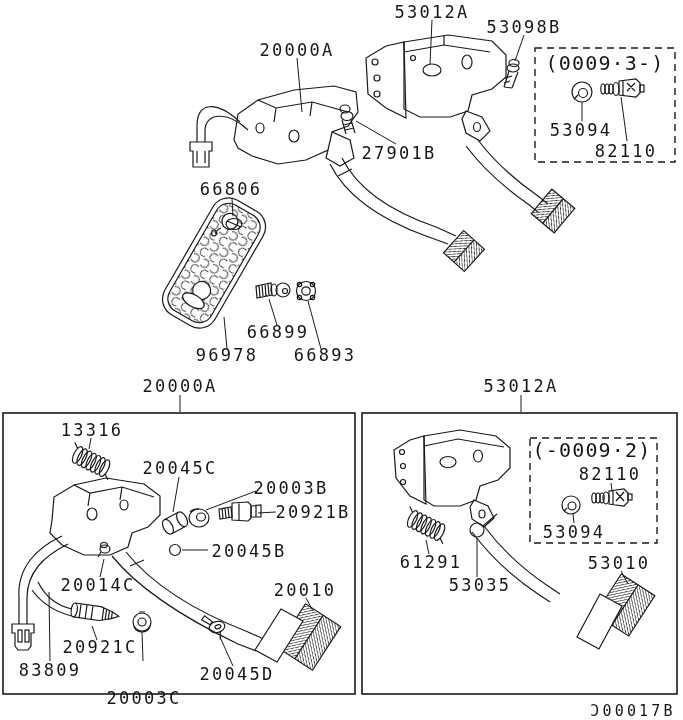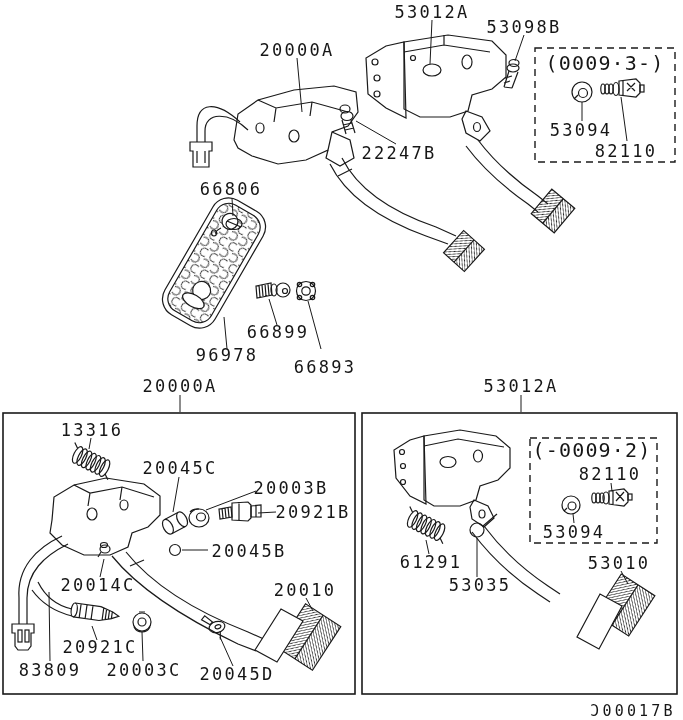--- a/index.html
+++ b/index.html
@@ -306,40 +306,40 @@
     <path d="M573,514 L574,523"></path>
     <path d="M429,554 L426,540"></path>
     <path d="M477,577 L477,538"></path>
     <path d="M621,571 L628,584"></path>
   </g>
 </svg>
 
 <div class="lbl" style="left:297px;top:50px">20000A</div>
 <div class="lbl" style="left:432px;top:12px">53012A</div>
 <div class="lbl" style="left:524px;top:27px">53098B</div>
-<div class="lbl" style="left:399px;top:153px">22247B</div>
+<div class="lbl" style="left:399px;top:153px">27901B</div>
 <div class="lbl" style="left:231px;top:189px">66806</div>
 <div class="lbl" style="left:278px;top:332px">66899</div>
 <div class="lbl" style="left:227px;top:355px">96978</div>
-<div class="lbl" style="left:325px;top:367px">66893</div>
+<div class="lbl" style="left:325px;top:355px">66893</div>
 <div class="lbl range" style="left:605px;top:63px">(0009·3-)</div>
 <div class="lbl" style="left:581px;top:130px">53094</div>
 <div class="lbl" style="left:626px;top:151px">82110</div>
 
 <div class="lbl" style="left:180px;top:386px">20000A</div>
 <div class="lbl" style="left:92px;top:430px">13316</div>
 <div class="lbl" style="left:180px;top:468px">20045C</div>
 <div class="lbl" style="left:291px;top:488px">20003B</div>
 <div class="lbl" style="left:313px;top:512px">20921B</div>
 <div class="lbl" style="left:249px;top:551px">20045B</div>
 <div class="lbl" style="left:98px;top:585px">20014C</div>
 <div class="lbl" style="left:305px;top:590px">20010</div>
 <div class="lbl" style="left:100px;top:647px">20921C</div>
 <div class="lbl" style="left:50px;top:670px">83809</div>
-<div class="lbl" style="left:144px;top:670px">20003C</div>
+<div class="lbl" style="left:144px;top:698px">20003C</div>
 <div class="lbl" style="left:237px;top:674px">20045D</div>
 
 <div class="lbl" style="left:521px;top:386px">53012A</div>
 <div class="lbl range" style="left:592px;top:450px">(-0009·2)</div>
 <div class="lbl" style="left:610px;top:474px">82110</div>
 <div class="lbl" style="left:574px;top:532px">53094</div>
 <div class="lbl" style="left:431px;top:562px">61291</div>
 <div class="lbl" style="left:480px;top:585px">53035</div>
 <div class="lbl" style="left:619px;top:563px">53010</div>
 

